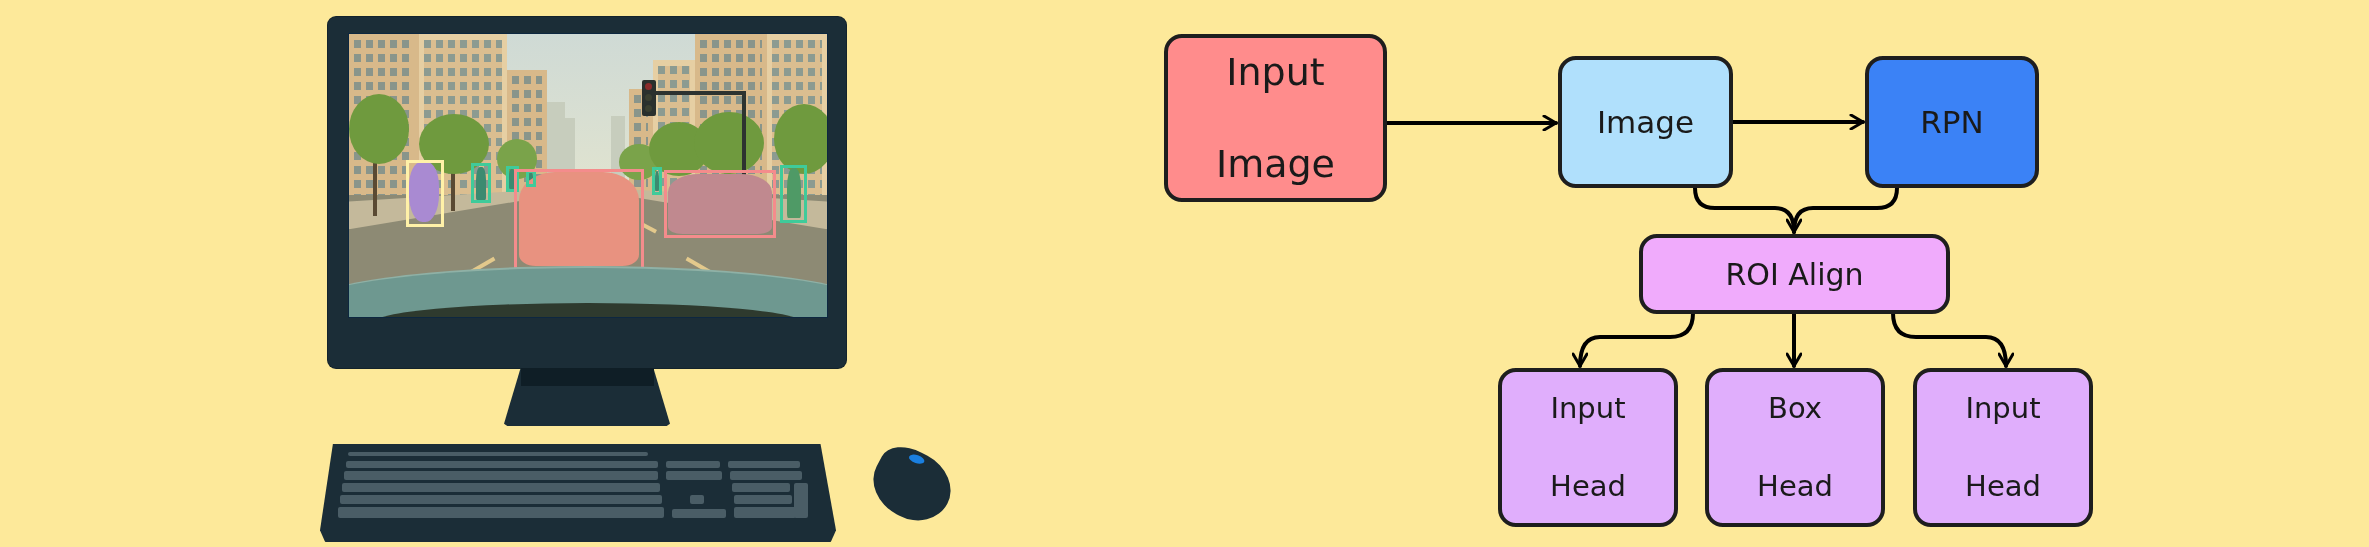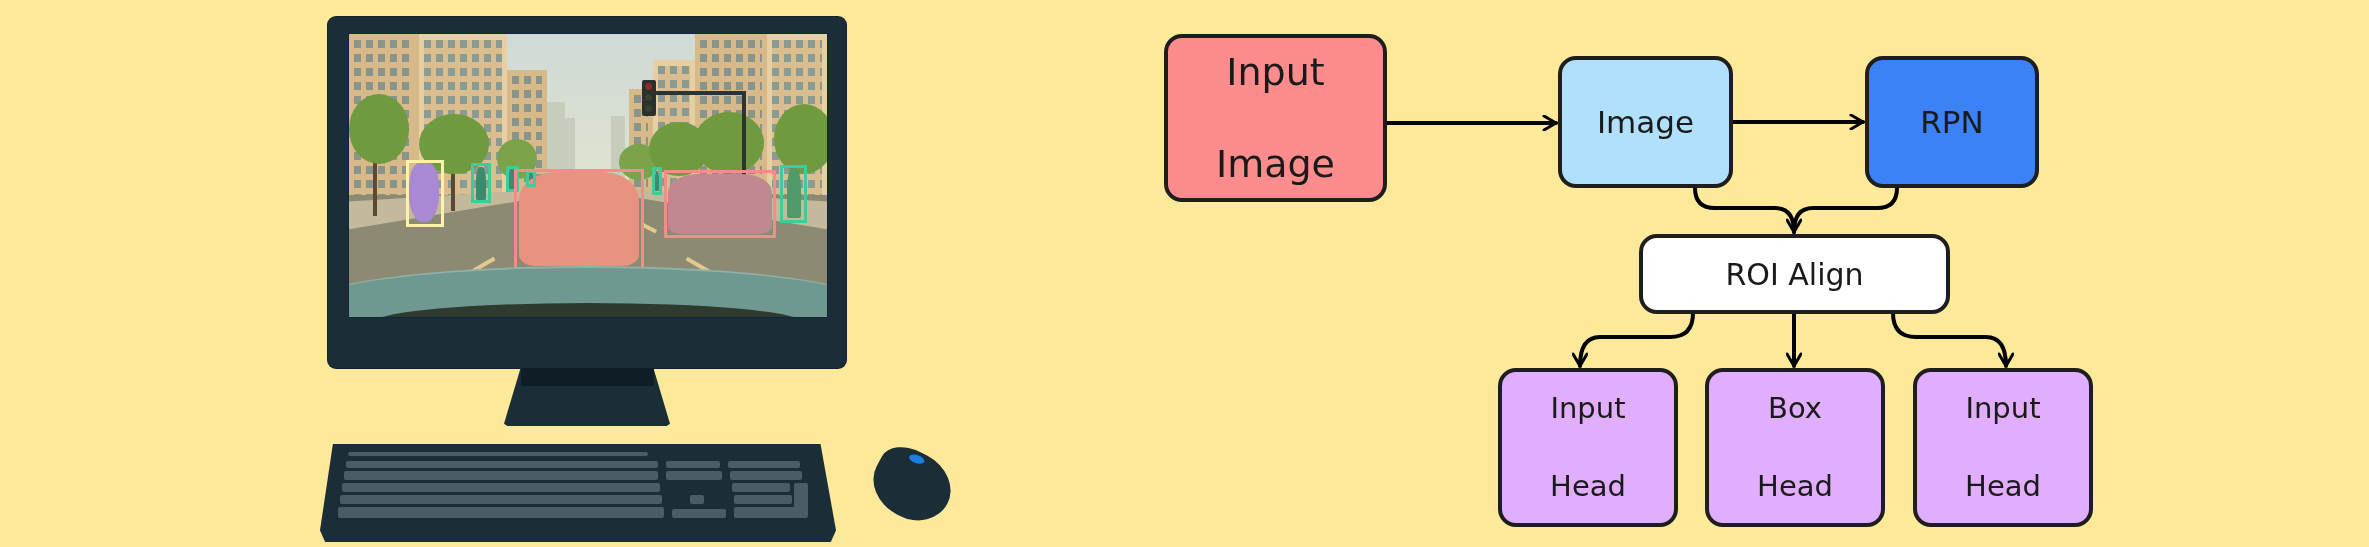--- a/index.html
+++ b/index.html
@@ -233,21 +233,21 @@
 </div>
 
 <div class="node" style="left:1558px;top:56px;width:175px;height:132px;background:#B0E0FC;font-size:31px;">
   <span>Image</span>
 </div>
 
 <div class="node" style="left:1865px;top:56px;width:174px;height:132px;background:#3b82f6;font-size:31px;">
   <span>RPN</span>
 </div>
 
-<div class="node" style="left:1639px;top:234px;width:311px;height:80px;background:#ffffff;font-size:30px;">
+<div class="node" style="left:1639px;top:234px;width:311px;height:80px;background:#f0abfc;font-size:30px;">
   <span>ROI Align</span>
 </div>
 
 <div class="node" style="left:1498px;top:368px;width:180px;height:159px;background:#E0AEFC;font-size:29px;line-height:39px;">
   <div>
     <span>Input</span>
     <span>Head</span>
   </div>
 </div>
 

